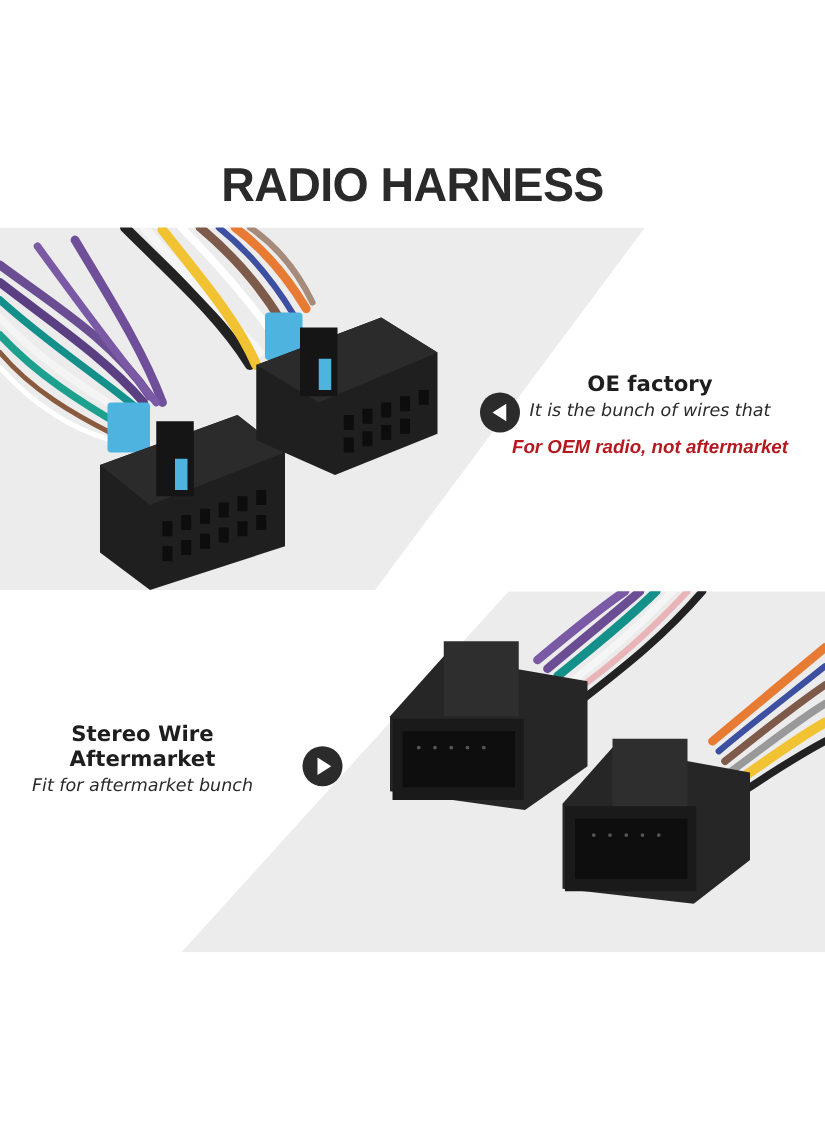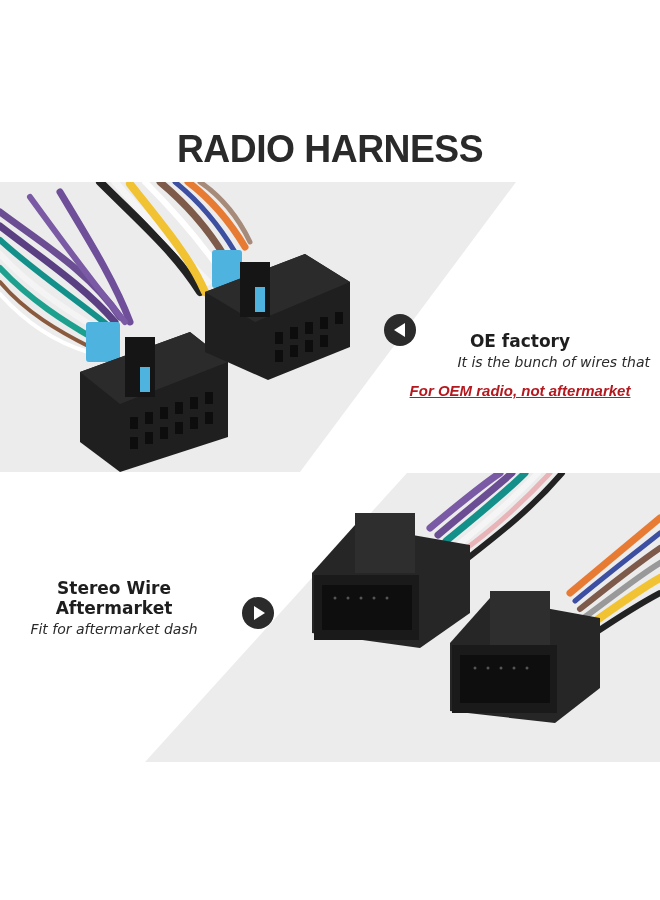--- a/index.html
+++ b/index.html
@@ -7,21 +7,21 @@
   .title{position:absolute;left:0;top:128px;width:660px;text-align:center;font-family:"Liberation Sans",sans-serif;font-weight:bold;font-size:38px;letter-spacing:-0.5px;color:#2a2a2a;transform:scaleX(0.98);}
   .panel{position:absolute;background:#ececec;}
   .panel1{left:0;top:182px;width:516px;height:290px;clip-path:polygon(0 0,516px 0,300px 290px,0 290px);}
   .panel2{left:145px;top:473px;width:515px;height:289px;clip-path:polygon(262px 0,515px 0,515px 289px,0 289px);}
   svg.photo{position:absolute;}
   .circle-btn{position:absolute;width:32px;height:32px;border-radius:50%;background:#2b2b2b;}
   .circle-btn svg{position:absolute;left:0;top:0;}
   .text-block{position:absolute;text-align:center;color:#1e1e1e;}
   .h{font-weight:bold;font-size:17px;line-height:20px;}
   .it{font-style:italic;font-size:14px;line-height:17px;color:#2a2a2a;}
-  .red{font-family:"Liberation Sans",sans-serif;font-weight:bold;font-style:italic;font-size:15px;color:#b3191f;margin-top:11px;text-decoration:underline;}
+  .red{font-family:"Liberation Sans",sans-serif;font-weight:bold;font-style:italic;font-size:15px;color:#b3191f;margin-top:11px;}
 </style>
 </head>
 <body>
 
 <div class="title">RADIO HARNESS</div>
 
 <div class="panel panel1"></div>
 <svg class="photo" style="left:0;top:182px" width="520" height="290" viewBox="0 0 520 290">
   <g fill="none" stroke-linecap="round">
 
@@ -86,23 +86,23 @@
     </g>
   </g>
 </svg>
 
 <div class="circle-btn" style="left:384px;top:314px;">
   <svg width="32" height="32" viewBox="0 0 32 32">
       <polygon points="10,16 21,9 21,23" fill="#ffffff"></polygon>
     </svg>
 </div>
 
-<div class="text-block" style="left:390px;top:298px;width:260px;margin-top:33px;">
+<div class="text-block" style="left:390px;top:298px;width:260px;">
   <div class="h">OE factory</div>
-  <div class="it" style="margin-top:3px;text-align:right;">It is the bunch of wires that</div>
+  <div class="it" style="margin-top:3px;">It is the bunch of wires that</div>
   <div class="red">For OEM radio, not aftermarket</div>
 </div>
 
 <div class="panel panel2"></div>
 <svg class="photo" style="left:300px;top:473px" width="360" height="289" viewBox="0 0 360 289">
   <g fill="none" stroke-linecap="round">
     <path d="M130 55 C160 30 185 10 200 0" stroke="#7b5aa5" stroke-width="7"></path>
     <path d="M138 62 C170 35 195 15 212 0" stroke="#6b4d94" stroke-width="7"></path>
     <path d="M146 68 C178 42 205 20 225 0" stroke="#14908a" stroke-width="7"></path>
     <path d="M154 75 C186 50 214 25 238 0" stroke="#f5f5f5" stroke-width="6"></path>
@@ -147,14 +147,14 @@
 
 <div class="circle-btn" style="left:242px;top:597px;">
   <svg width="32" height="32" viewBox="0 0 32 32">
       <polygon points="12,9 23,16 12,23" fill="#ffffff"></polygon>
     </svg>
 </div>
 
 <div class="text-block" style="left:0;top:578px;width:228px;">
   <div class="h">Stereo Wire</div>
   <div class="h">Aftermarket</div>
-  <div class="it" style="margin-top:3px;">Fit for aftermarket dash</div>
+  <div class="it" style="margin-top:3px;">Fit for aftermarket bunch</div>
 </div>
 
 </body></html>

